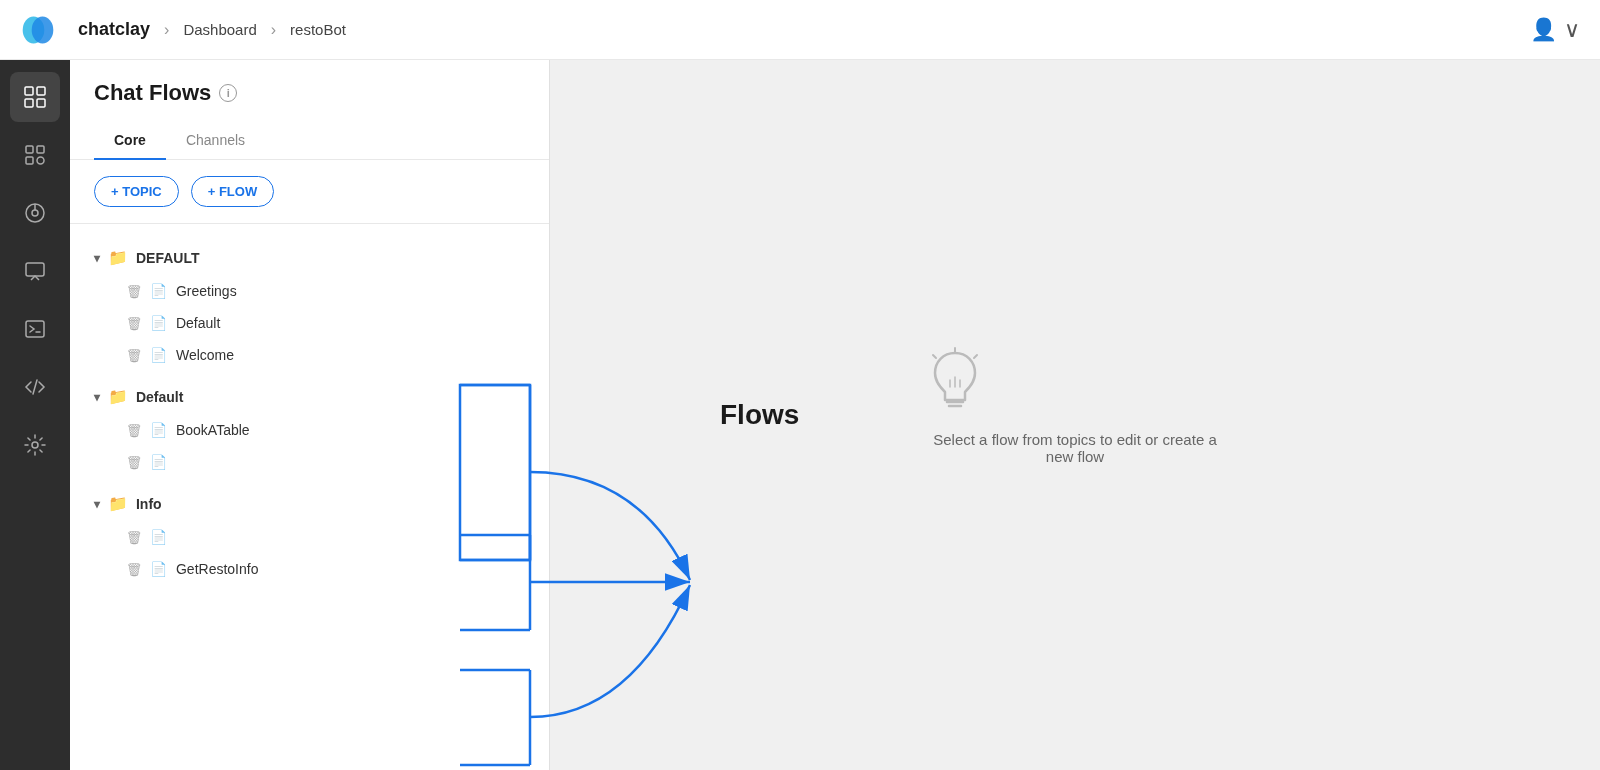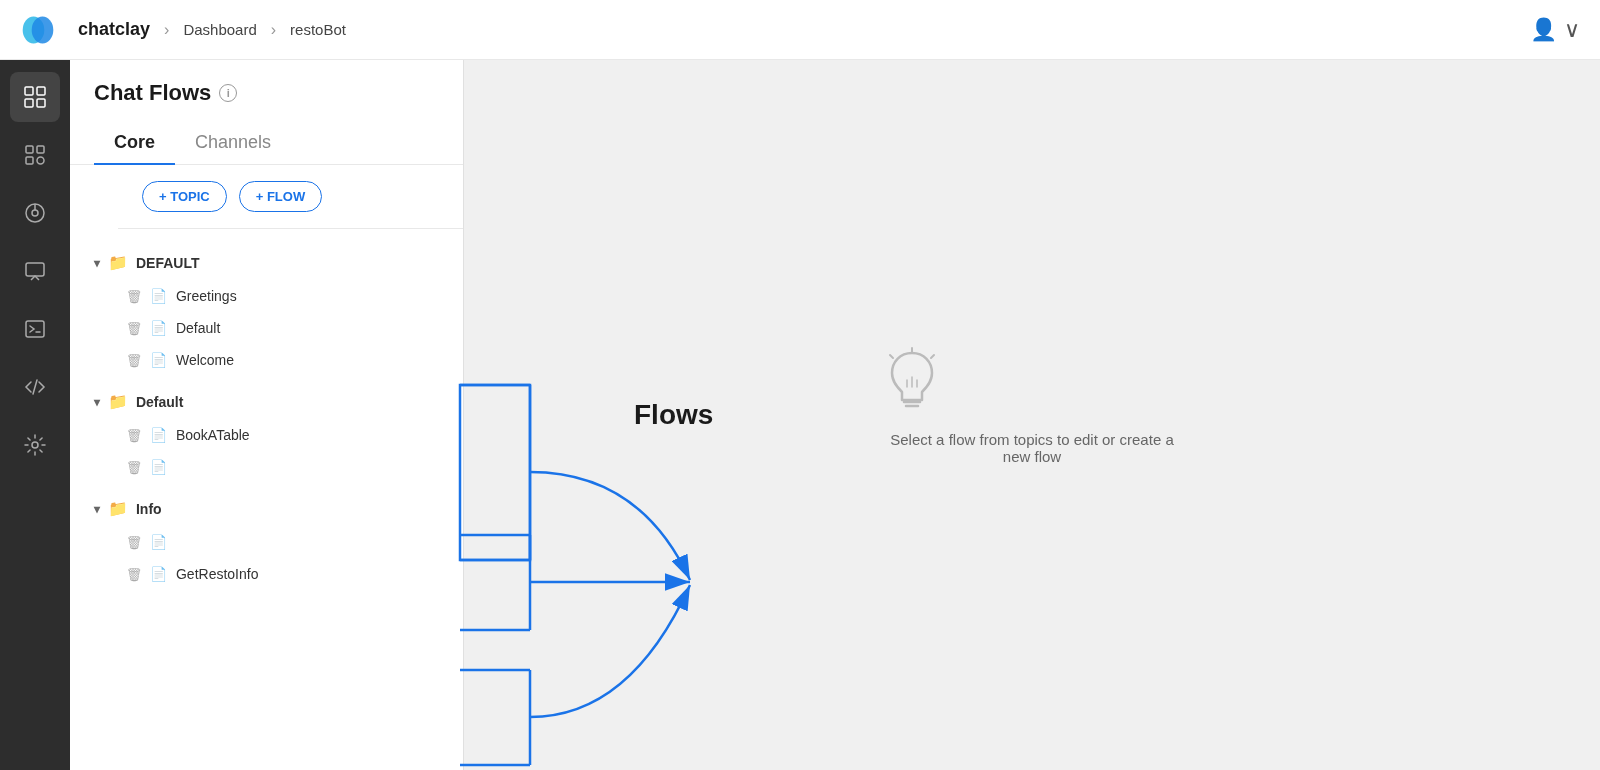--- a/index.html
+++ b/index.html
@@ -84,21 +84,21 @@
       color: #aaa;
       font-size: 20px;
     }
     .sidebar-item.active {
       background: #444;
       color: #fff;
     }
 
     
     .flows-panel {
-      width: 394px;
+      width: 480px;
       background: #fff;
       border-right: 1px solid #e0e0e0;
       display: flex;
       flex-direction: column;
       flex-shrink: 0;
       overflow-y: auto;
     }
     .panel-header {
       padding: 20px 24px 0;
       border-bottom: 1px solid #e8e8e8;
@@ -123,39 +123,38 @@
       font-size: 11px;
       color: #999;
       cursor: pointer;
     }
     .tabs {
       display: flex;
       gap: 0;
     }
     .tab {
       padding: 10px 20px;
-      font-size: 18px;
+      font-size: 14px;
       color: #888;
       cursor: pointer;
       border-bottom: 2px solid transparent;
       margin-bottom: -1px;
     }
     .tab.active {
       color: #222;
       font-weight: 600;
       border-bottom: 2px solid #1a73e8;
     }
 
     
     .action-bar {
       padding: 16px 24px;
       display: flex;
       gap: 12px;
       border-bottom: 1px solid #e8e8e8;
-      margin-left: 48px;
     }
     .btn-outline {
       padding: 7px 16px;
       border: 1.5px solid #1a73e8;
       border-radius: 20px;
       background: #fff;
       color: #1a73e8;
       font-size: 13px;
       font-weight: 600;
       cursor: pointer;

